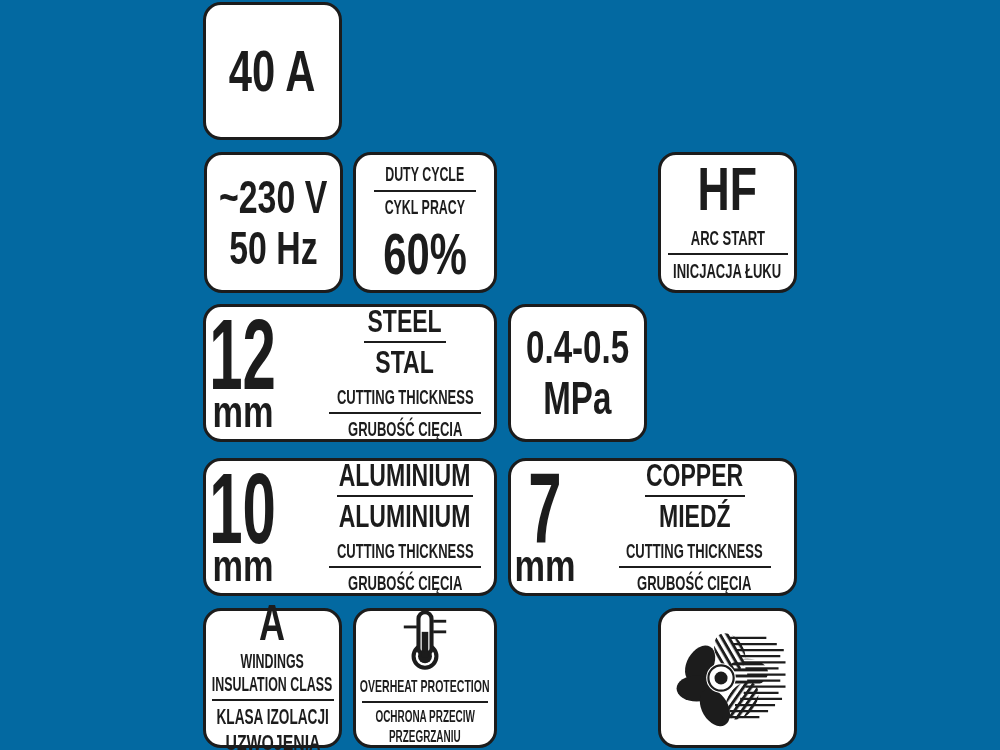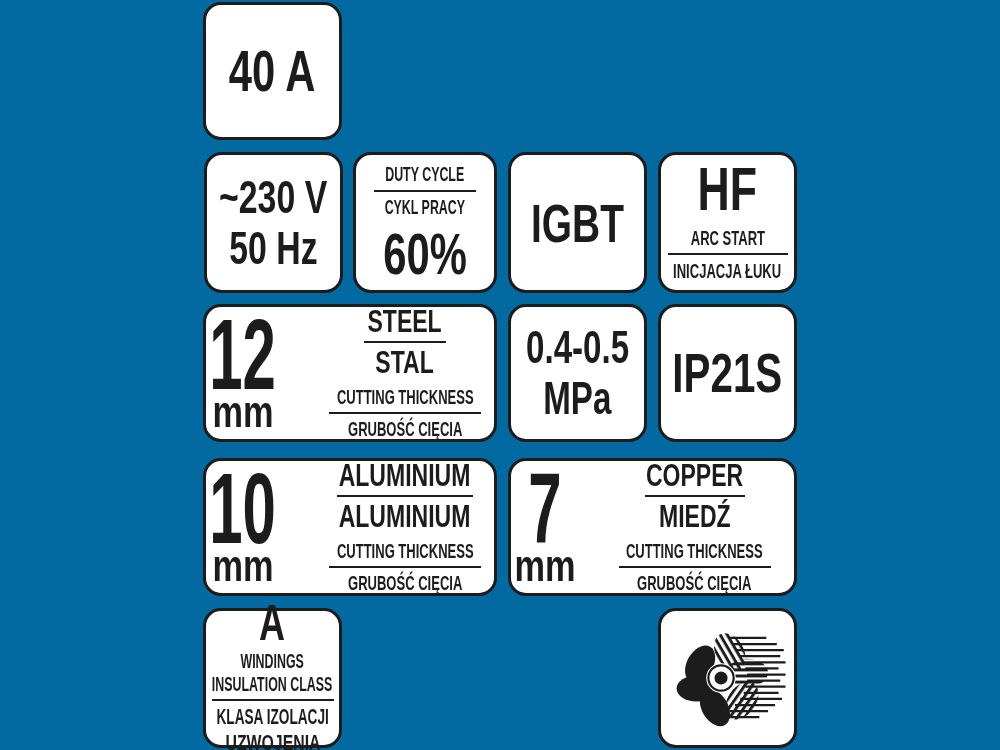--- a/index.html
+++ b/index.html
@@ -37,23 +37,20 @@
     <span class="b" style="font-size:47px;line-height:1.08">50 Hz</span>
   </div>
 
   <div class="badge" style="left:353px;top:152px;width:144px;height:141px">
     <span class="b3" style="font-size:20px;line-height:1.25">DUTY CYCLE</span>
     <div class="sep" style="width:102px;margin:3px 0"></div>
     <span class="b3" style="font-size:20px;line-height:1.25">CYKL PRACY</span>
     <span class="b" style="font-size:58px;line-height:1;margin-top:5px">60%</span>
   </div>
 
-  <div class="badge" style="left:508px;top:152px;width:139px;height:141px">
-    <span class="b" style="font-size:54px;line-height:1">IGBT</span>
-  </div>
 
   <div class="badge" style="left:658px;top:152px;width:139px;height:141px">
     <span class="b" style="font-size:62px;line-height:.95">HF</span>
     <span class="b3" style="font-size:21px;line-height:1.3;margin-top:5px">ARC START</span>
     <div class="sep" style="width:120px;margin:2px 0"></div>
     <span class="b3" style="font-size:21px;line-height:1.3">INICJACJA ŁUKU</span>
   </div>
 
   <div class="badge row" style="left:203px;top:304px;width:294px;height:138px">
     <div class="col" style="width:104px;padding-left:6px">
@@ -68,23 +65,20 @@
       <div class="sep" style="width:152px;margin:1px 0 2px"></div>
       <span class="b3" style="font-size:21px;line-height:1.25">GRUBOŚĆ CIĘCIA</span>
     </div>
   </div>
 
   <div class="badge" style="left:508px;top:304px;width:139px;height:138px">
     <span class="b" style="font-size:46px;line-height:1.1">0.4-0.5</span>
     <span class="b" style="font-size:46px;line-height:1.1">MPa</span>
   </div>
 
-  <div class="badge" style="left:658px;top:304px;width:139px;height:138px">
-    <span class="b" style="font-size:56px;line-height:1">IP21S</span>
-  </div>
 
   <div class="badge row" style="left:203px;top:458px;width:294px;height:138px">
     <div class="col" style="width:104px;padding-left:6px">
       <span class="b2" style="font-size:100px;line-height:.78">10</span>
       <span class="b4" style="font-size:44px;line-height:.85">mm</span>
     </div>
     <div class="col" style="flex:1">
       <span class="b" style="font-size:32px;line-height:1.1">ALUMINIUM</span>
       <div class="sep" style="width:136px;margin:2px 0"></div>
       <span class="b" style="font-size:32px;line-height:1.1">ALUMINIUM</span>
@@ -111,20 +105,37 @@
 
   <div class="badge" style="left:203px;top:608px;width:139px;height:140px">
     <span class="b" style="font-size:50px;line-height:.9">A</span>
     <span class="b3" style="font-size:20px;line-height:1.15;margin-top:4px">WINDINGS</span>
     <span class="b3" style="font-size:20px;line-height:1.15">INSULATION CLASS</span>
     <div class="sep" style="width:122px;margin:3px 0"></div>
     <span class="b3" style="font-size:22px;line-height:1.15">KLASA IZOLACJI</span>
     <span class="b" style="font-size:22px;line-height:1.15">UZWOJENIA</span>
   </div>
 
+  <div class="badge" style="left:353px;top:608px;width:144px;height:140px">
+    <span style="line-height:0">
+      <svg width="52" height="62" viewBox="0 0 60 76">
+        <line x1="4" y1="22" x2="20" y2="22" stroke="#1c1c1c" stroke-width="3.5"></line>
+        <line x1="40" y1="15" x2="56" y2="15" stroke="#1c1c1c" stroke-width="3.5"></line>
+        <line x1="40" y1="28" x2="56" y2="28" stroke="#1c1c1c" stroke-width="3.5"></line>
+        <circle cx="30" cy="58" r="14" fill="#ffffff" stroke="#1c1c1c" stroke-width="5"></circle>
+        <rect x="22" y="4" width="16" height="52" rx="8" fill="#ffffff" stroke="#1c1c1c" stroke-width="5"></rect>
+        <circle cx="30" cy="58" r="8.5" class="ink"></circle>
+        <rect x="26" y="28" width="8" height="32" class="ink"></rect>
+      </svg>
+    </span>
+    <span class="b3" style="font-size:17px;line-height:1.3;margin-top:5px">OVERHEAT PROTECTION</span>
+    <div class="sep" style="width:126px;margin:2px 0 4px"></div>
+    <span class="b3" style="font-size:16px;line-height:1.25">OCHRONA PRZECIW</span>
+    <span class="b3" style="font-size:16px;line-height:1.25">PRZEGRZANIU</span>
+  </div>
 
 
   <div class="badge" style="left:658px;top:608px;width:139px;height:140px">
     <span style="line-height:0">
       <svg width="122" height="106" viewBox="0 0 140 120">
         <defs>
           <pattern id="hs" width="8" height="7" patternUnits="userSpaceOnUse">
             <rect width="8" height="3.4" fill="#1c1c1c"></rect>
           </pattern>
         </defs>

